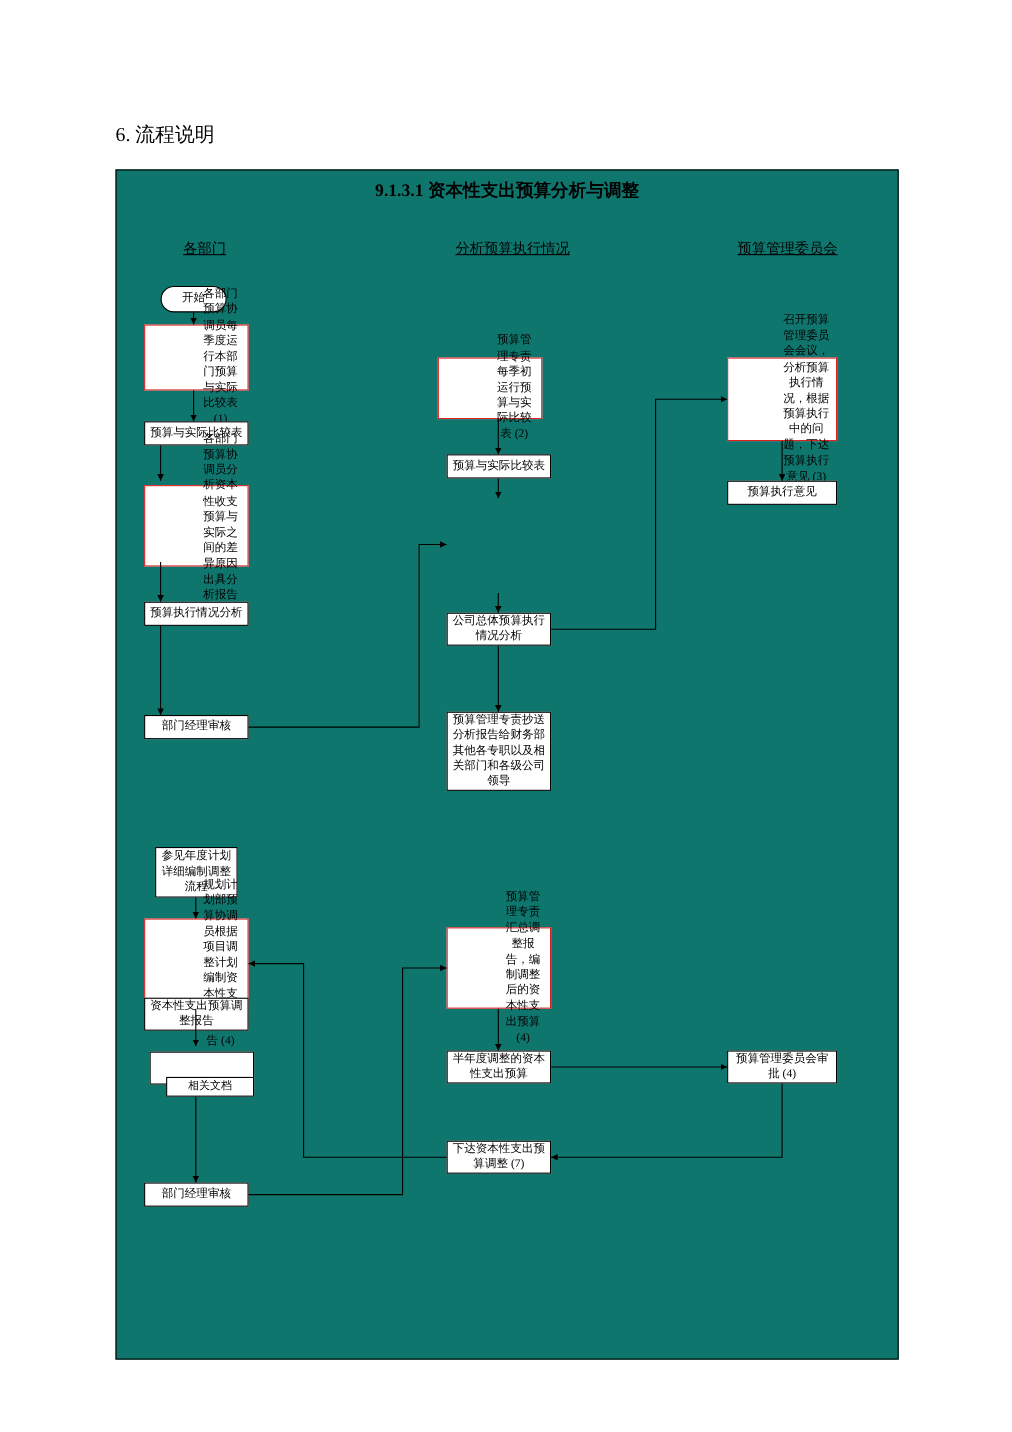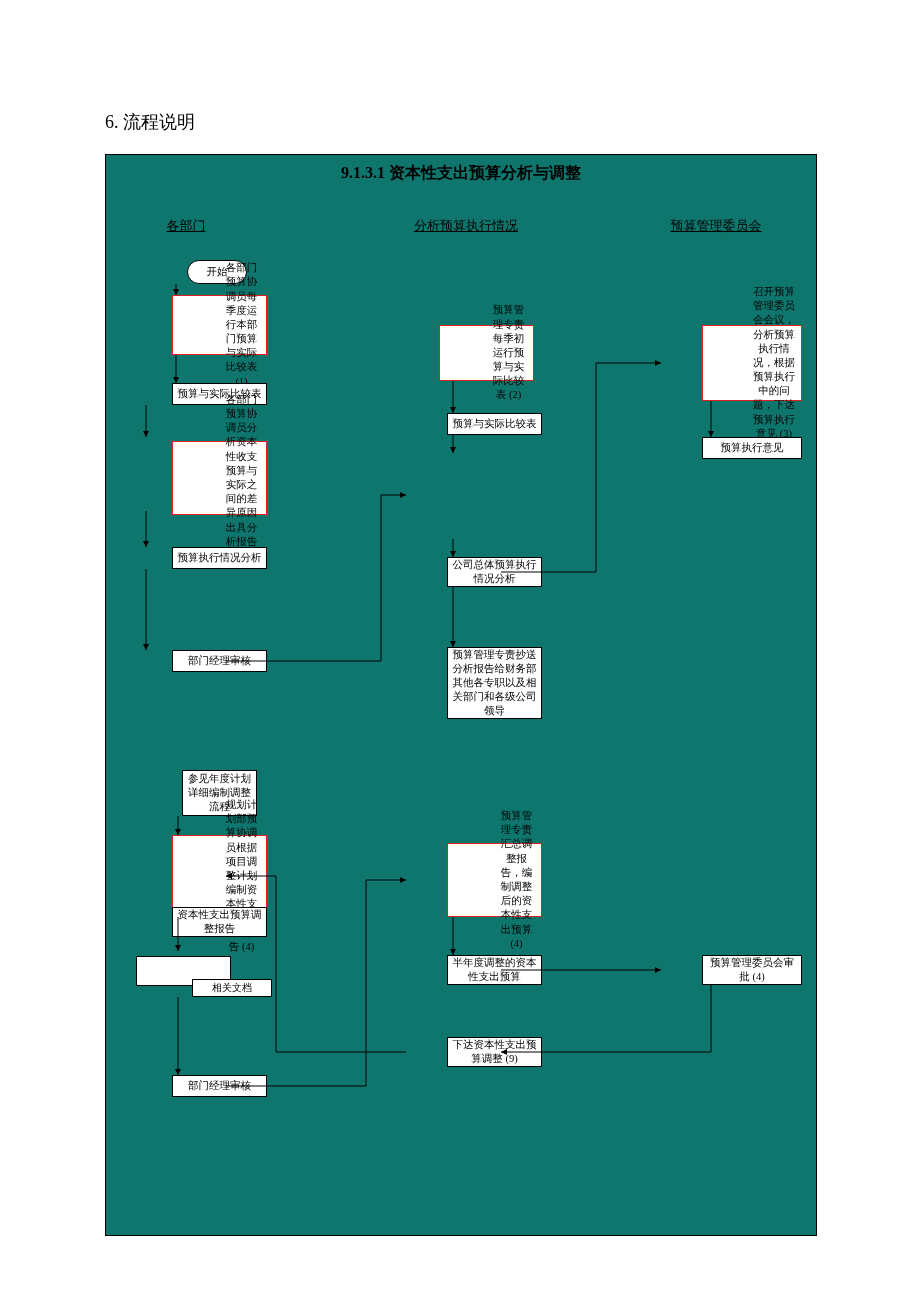--- a/index.html
+++ b/index.html
@@ -41,21 +41,20 @@
       border: 1px solid #000;
       background: white;
       font-size: 10.5px;
       text-align: center;
       display: flex;
       align-items: center;
       justify-content: center;
       line-height: 1.35;
       padding: 3px 4px;
       box-sizing: border-box;
-      margin-left: 41px;
     }
     .node.red {
       border-color: #d22;
       padding-left: 48px;
     }
     .terminator {
       border-radius: 14px;
     }
     .stack-behind {
       position: absolute;
@@ -108,21 +107,21 @@
     <div class="node red" style="left:292px;top:170px;width:95px;height:56px;">预算管理专责每季初运行预算与实际比较表
 (2)</div>
     <div class="node" style="left:300px;top:258px;width:95px;height:22px;">预算与实际比较表</div>
     <div class="node" style="left:300px;top:402px;width:95px;height:30px;">公司总体预算执行情况分析</div>
     <div class="node" style="left:300px;top:492px;width:95px;height:72px;">预算管理专责抄送分析报告给财务部其他各专职以及相关部门和各级公司领导</div>
 
     <div class="node red" style="left:300px;top:688px;width:95px;height:74px;">预算管理专责汇总调整报告，编制调整后的资本性支出预算
 (4)</div>
     <div class="node" style="left:300px;top:800px;width:95px;height:30px;">半年度调整的资本性支出预算</div>
     <div class="node" style="left:300px;top:882px;width:95px;height:30px;">下达资本性支出预算调整
-(9)</div>
+(7)</div>
 
     <div class="node red" style="left:555px;top:170px;width:100px;height:76px;">召开预算管理委员会会议，分析预算执行情况，根据预算执行中的问题，下达预算执行意见
 (3)</div>
     <div class="node" style="left:555px;top:282px;width:100px;height:22px;">预算执行意见</div>
     <div class="node" style="left:555px;top:800px;width:100px;height:30px;">预算管理委员会审批
 (4)</div>
 
     <svg class="connectors" width="710" height="1080">
       <defs>
         <marker id="ah" markerWidth="8" markerHeight="8" refX="6" refY="3" orient="auto">

